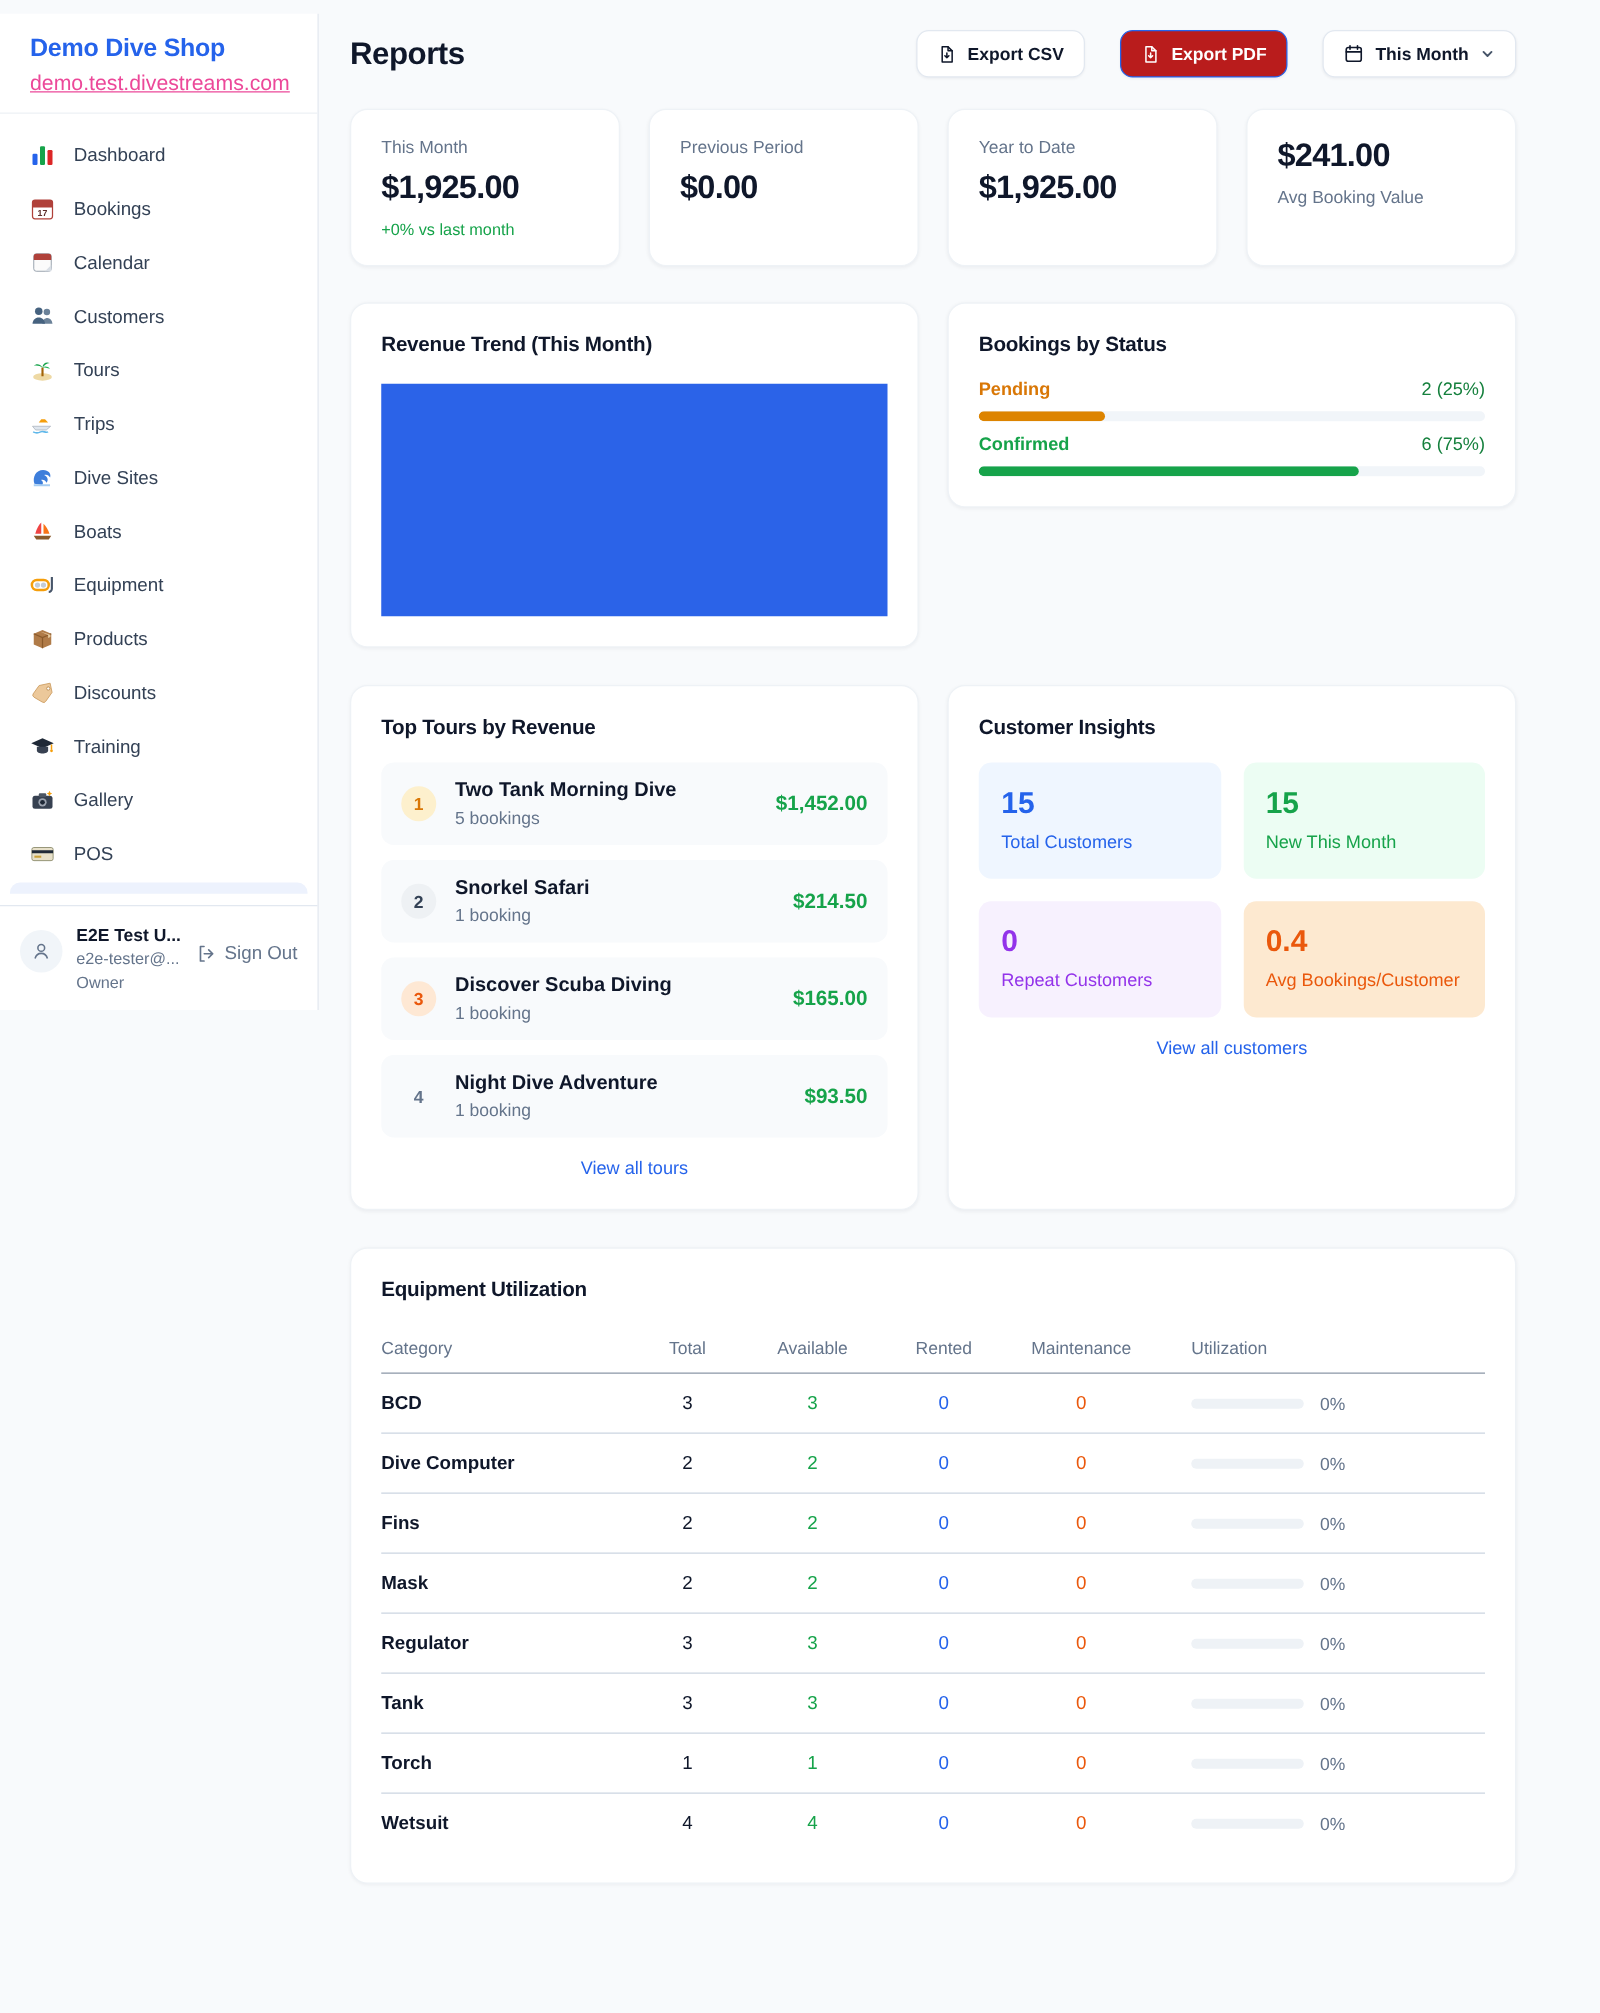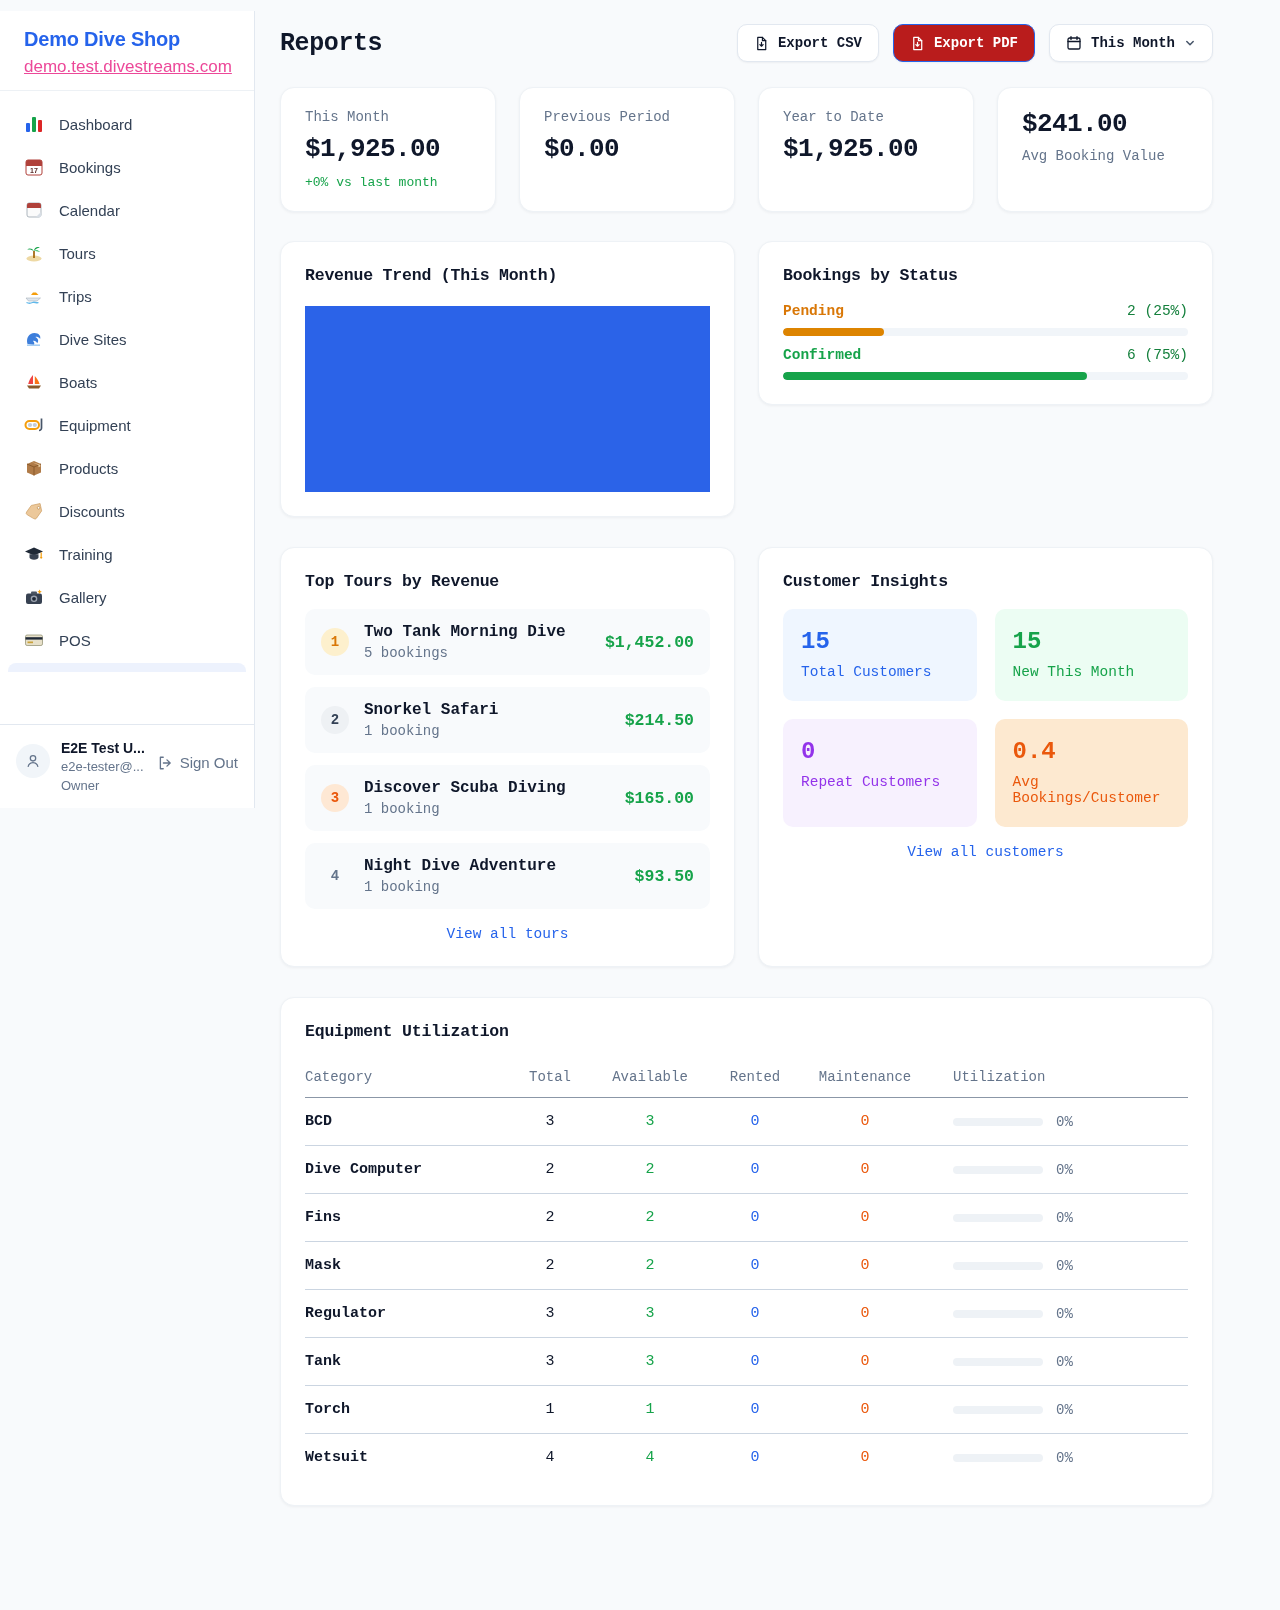--- a/index.html
+++ b/index.html
@@ -38,24 +38,24 @@
   }
   .u-meta { line-height:1.45; min-width:0; }
   .u-name { font-weight:bold; font-size:14px; white-space:nowrap; }
   .u-email,.u-role { font-size:13px; color:#64748b; white-space:nowrap; }
   .signout {
     margin-left:auto; display:flex; align-items:center; gap:7px;
     background:none; border:none; color:#64748b; font-size:15px;
     font-family:inherit; cursor:pointer; padding:0; margin-top:16px; flex:none;
   }
   
-  .main { margin-left:255px; padding:24px 67px 40px 25px;font-family:Liberation Mono, monospace; }
+  .main { margin-left:255px; padding:24px 67px 40px 25px; }
   .m-head { display:flex; align-items:center; justify-content:space-between; margin-bottom:25px; }
   .m-title { font-size:25px; font-weight:bold; letter-spacing:-.4px; margin:0; }
-  .hbtns { display:flex; gap:14px; }
+  .hbtns { display:flex; gap:28px; }
   .btn {
     display:inline-flex; align-items:center; gap:9px;
     font-size:14px; font-weight:bold; font-family:inherit;
     padding:10px 16px; border-radius:10px;
     border:1px solid #e2e8f0; background:#fff; color:#0f172a;
     box-shadow:0 1px 2px rgba(15,23,42,.05); cursor:pointer;
   }
   .btn.primary { background:#b91c1c; border-color:#2563eb; color:#fff; }
   .card {
     background:#fff; border:1px solid #eef2f6; border-radius:14px;
@@ -149,20 +149,31 @@
     </div>
     <div class="sb-item">
       <span class="icon">
           <svg viewBox="0 0 20 20">
             <rect x="3" y="3" width="14" height="14" rx="2" fill="#fbfbfb" stroke="#9aa4af" stroke-width="0.8"></rect>
             <path d="M3 5a2 2 0 012-2h10a2 2 0 012 2v3H3z" fill="#b0413a"></path>
             <path d="M17 12l-5 5h5z" fill="#d8dee5"></path>
           </svg>
         </span>
       <span>Calendar</span>
+    </div>
+    <div class="sb-item">
+      <span class="icon">
+          <svg viewBox="0 0 20 20">
+            <circle cx="13.5" cy="6.5" r="2.6" fill="#6b8299"></circle>
+            <path d="M9.8 16c.3-2.9 1.9-4.6 4.2-4.6 2 0 3.6 1.7 4 4.6z" fill="#6b8299"></path>
+            <circle cx="7" cy="6" r="3" fill="#46627f"></circle>
+            <path d="M2 16c.2-3.1 2.3-5 5-5s4.8 1.9 5 5z" fill="#46627f"></path>
+          </svg>
+        </span>
+      <span>Customers</span>
     </div>
     <div class="sb-item">
       <span class="icon">
           <svg viewBox="0 0 20 20">
             <ellipse cx="10" cy="15.5" rx="7.5" ry="3" fill="#eed9a4"></ellipse>
             <path d="M10 15V8" stroke="#a16207" stroke-width="1.7"></path>
             <path d="M10 8C8 4.8 4.8 4.8 3.2 6.6c2.8-.4 5 .3 6.8 1.4zM10 8c.2-3.6 3.2-4.8 5.8-3.6-2.6.4-4.3 1.8-5.8 3.6z" fill="#16a34a"></path>
             <path d="M10 8C11.7 6.5 14.6 7 16 9c-2.3-.9-4.3-.7-6-1z" fill="#22b455"></path>
           </svg>
         </span>

